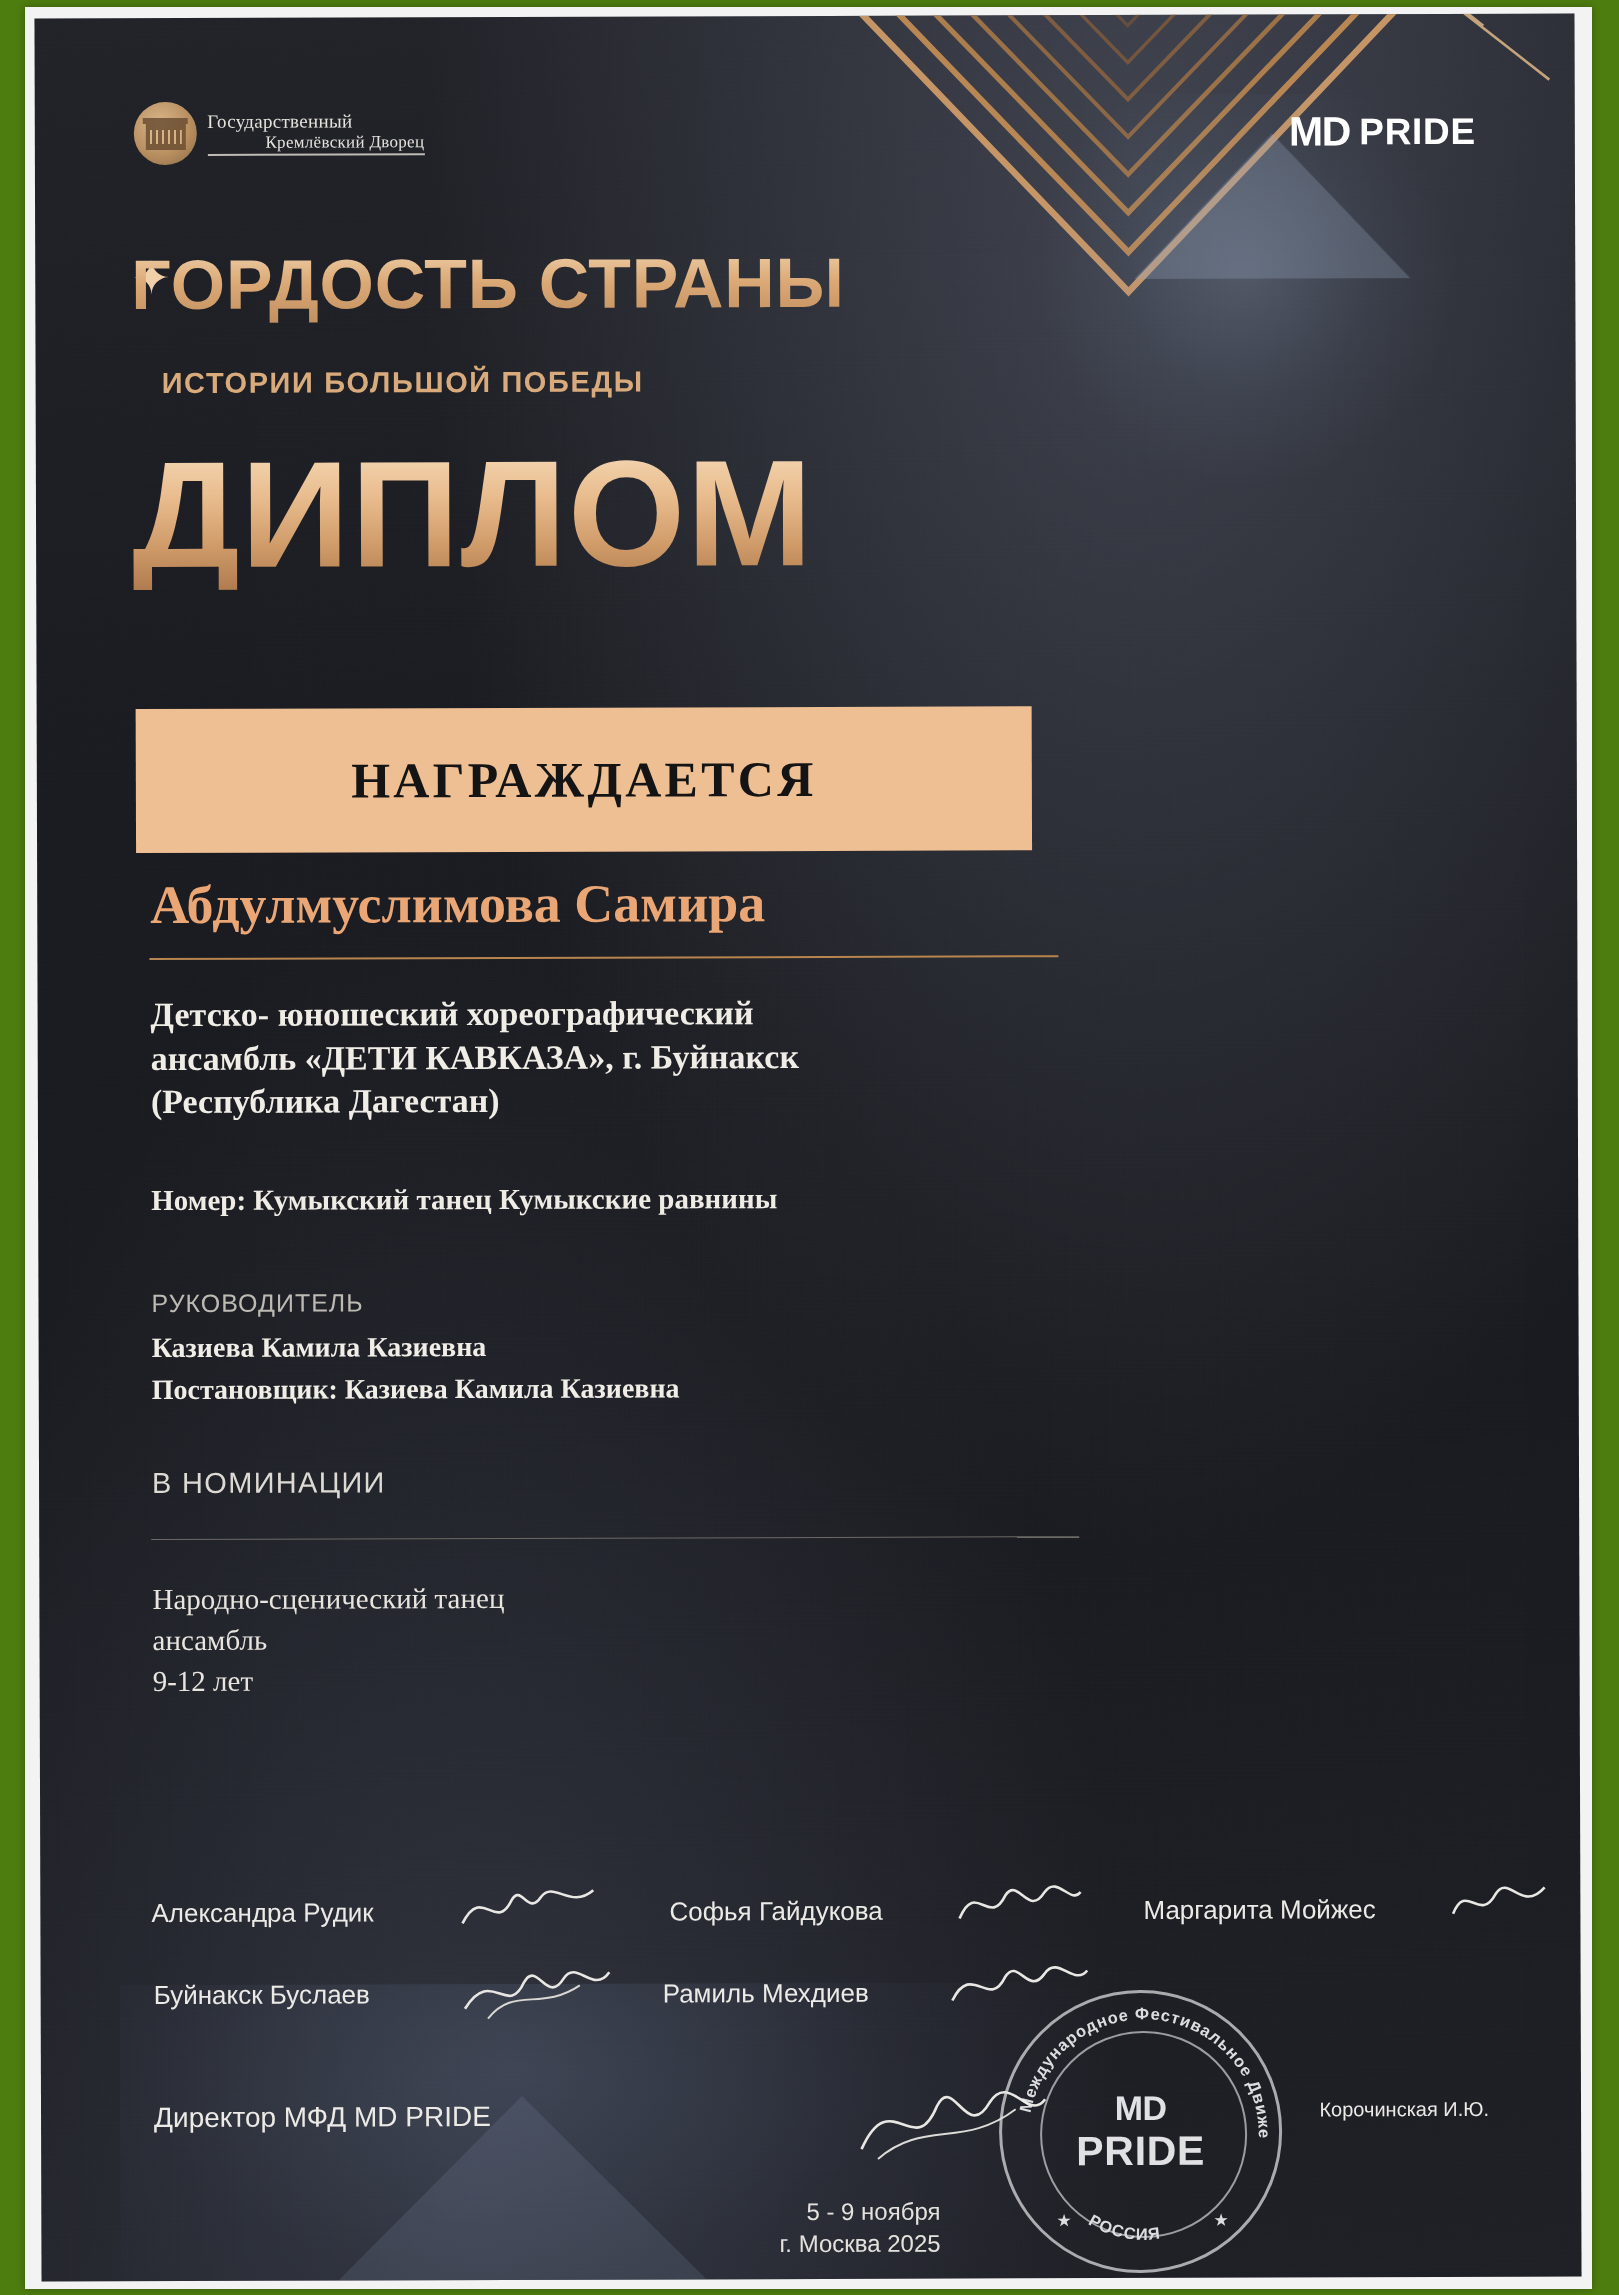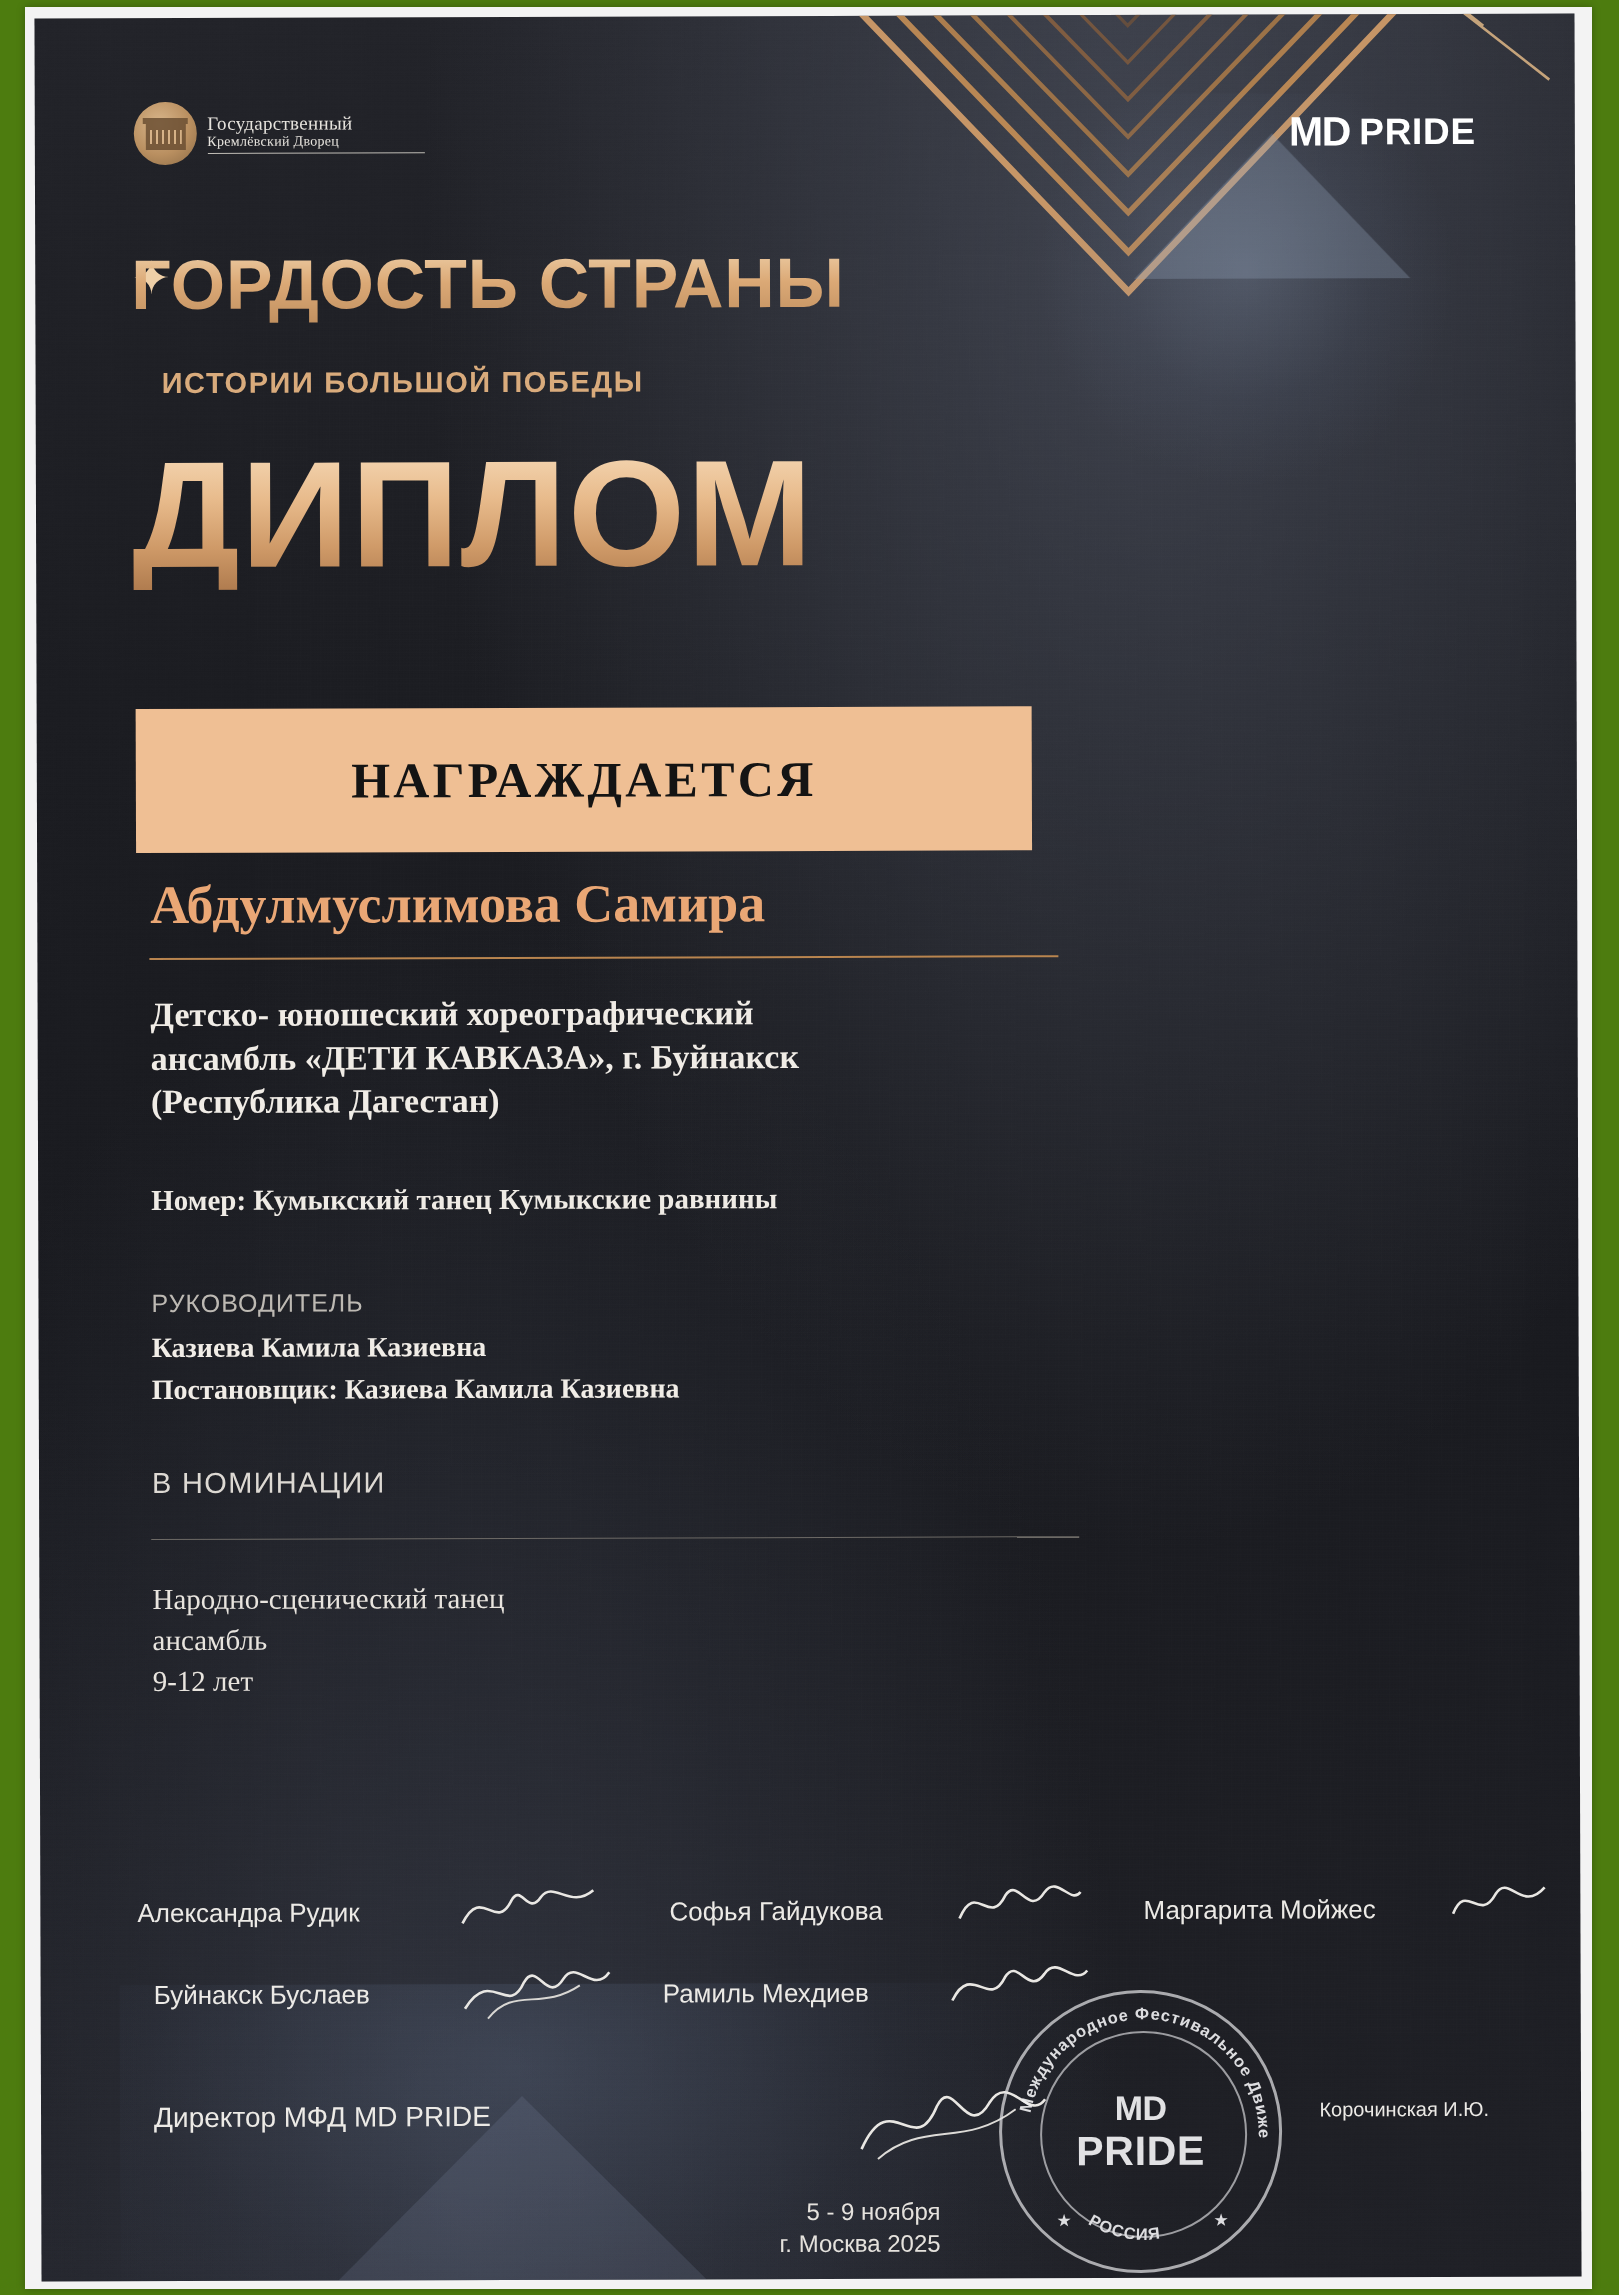--- a/index.html
+++ b/index.html
@@ -146,21 +146,21 @@
     width: 32px;
     height: 14.5px;
     background: repeating-linear-gradient(90deg, #d9b68b 0 2.6px, #6b4f33 2.6px 6px);
   }
   .kremlin-text {
     color: #e6e3dd;
     font-family: "Liberation Serif", serif;
     line-height: 1.12;
   }
   .kremlin-text .l1 { font-size: 19px; letter-spacing: 0.3px; }
-  .kremlin-text .l2 { font-size: 14px; letter-spacing: 0.3px; }
+  .kremlin-text .l2 { font-size: 17px; letter-spacing: 0.3px; text-align: right; }
   .kremlin-underline {
     width: 217px;
     height: 1.3px;
     background: #bfbcb5;
     margin-top: 2.6px;
   }
 
   .mdpride-logo {
     position: absolute;
     right: 99px;
@@ -519,21 +519,21 @@
     <div class="director-line">Постановщик: Казиева Камила Казиевна</div>
 
     <div class="nomination-label">В НОМИНАЦИИ</div>
     <div class="nomination-rule"></div>
     <div class="nomination-body">
       <div>Народно-сценический танец</div>
       <div>ансамбль</div>
       <div>9-12 лет</div>
     </div>
 
-    <div class="sign-row" style="left:97px; top:1880px;">Александра Рудик</div>
+    <div class="sign-row" style="left:111px; top:1880px;">Александра Рудик</div>
     <svg class="sig-scribble" style="left:415px; top:1854px;" width="145" height="72" viewBox="0 0 220 110" aria-hidden="true">
       <path d="M10,80 C40,20 60,95 85,45 C100,18 110,70 130,40 C150,14 175,60 210,30" fill="none" stroke="#e9e7e3" stroke-width="4"></path>
     </svg>
 
     <div class="sign-row" style="left:629px; top:1880px;">Софья Гайдукова</div>
     <svg class="sig-scribble" style="left:912px; top:1854px;" width="132" height="72" viewBox="0 0 200 110" aria-hidden="true">
       <path d="M10,75 C35,15 55,90 80,40 C100,10 115,75 140,35 C160,8 180,55 195,35" fill="none" stroke="#e9e7e3" stroke-width="4"></path>
     </svg>
 
     <div class="sign-row" style="left:1103px; top:1880px;">Маргарита Мойжес</div>

